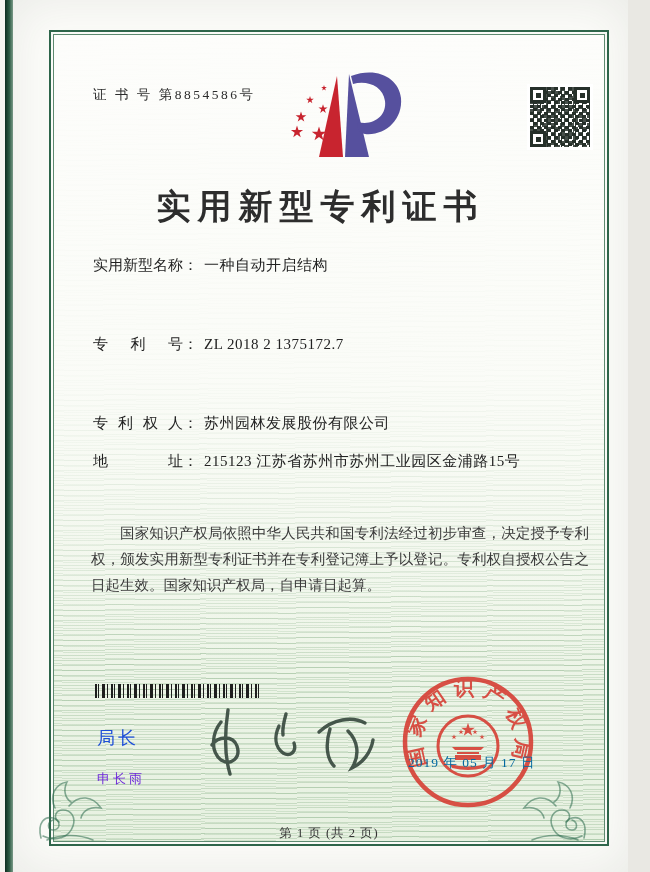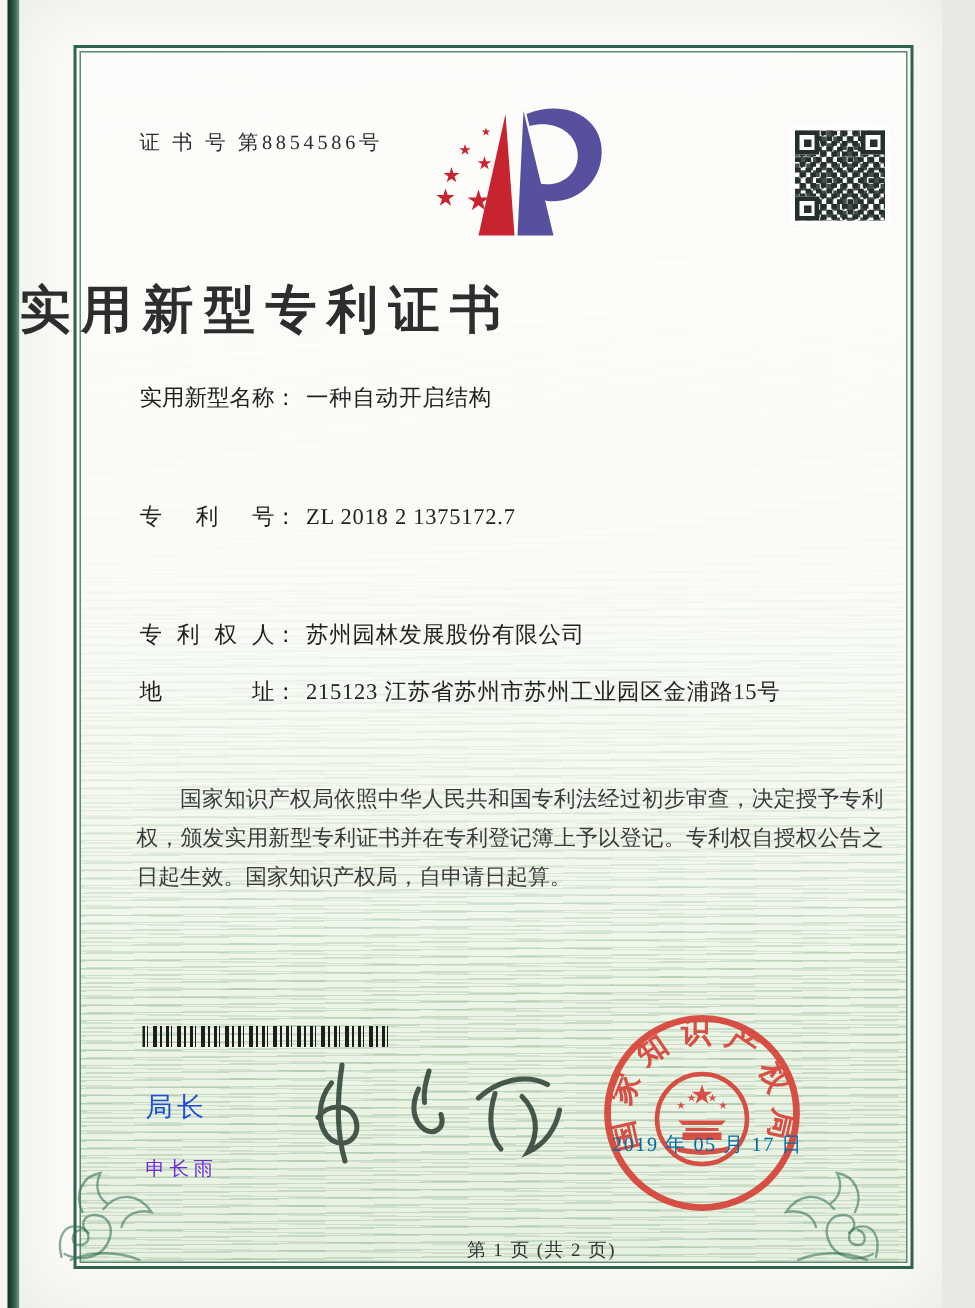--- a/index.html
+++ b/index.html
@@ -14,41 +14,41 @@
   .frame-inner{position:absolute;inset:2px;border:1px solid #5d8a70;}
   .guilloche{position:absolute;inset:3px;
     background:
       linear-gradient(180deg, rgba(253,253,251,.98) 0%, rgba(251,252,248,.92) 42%,
                       rgba(246,249,242,.55) 62%, rgba(242,247,238,0) 78%),
       repeating-linear-gradient(179.4deg, rgba(118,165,118,.30) 0 1px, rgba(118,165,118,0) 1px 5px),
       repeating-linear-gradient(180.8deg, rgba(118,165,118,.22) 0 1px, rgba(118,165,118,0) 1px 6px),
       linear-gradient(180deg,#fcfdfa 0%, #f3f8ee 55%, #e7f1e1 100%);}
   .abs{position:absolute;}
   .certno{left:80px;top:86px;font-size:13.5px;letter-spacing:2.5px;color:#2c2c2c;}
-  .title{left:0;right:0;top:184px;text-align:left;font-size:34px;font-weight:700;
+  .title{left:0;right:0;top:184px;text-align:center;font-size:34px;font-weight:700;
          letter-spacing:7px;color:#2d2d2d;}
   .row{left:80px;height:22px;font-size:15px;color:#222;white-space:nowrap;}
   .lab{display:inline-block;width:90px;text-align:justify;text-align-last:justify;color:#1f1f1f;}
   .colon{display:inline-block;margin-right:6px;}
   .val{letter-spacing:.5px;}
   .grant2{margin-left:34px;}
   .paras{left:78px;top:520px;width:498px;font-size:14.5px;line-height:26px;color:#3a3a3a;
          text-align:justify;font-style:oblique 6deg;}
   .paras p{margin:0;text-indent:2em;}
   .barcode{left:82px;top:684px;width:164px;height:14px;
     background:repeating-linear-gradient(90deg,#1e1e1e 0 2px,rgba(0,0,0,0) 2px 3px,
       #1e1e1e 3px 4px,rgba(0,0,0,0) 4px 7px,#1e1e1e 7px 10px,rgba(0,0,0,0) 10px 12px,
       #1e1e1e 12px 13px,rgba(0,0,0,0) 13px 16px);}
   .director-title{left:84px;top:726px;font-size:18px;letter-spacing:3px;color:#1d4ed8;}
   .director-name{left:84px;top:770px;font-size:13px;letter-spacing:3px;color:#6d28d9;}
   .sig{left:178px;top:702px;}
   .sealwrap{left:385px;top:672px;}
   .sealdate{left:395px;top:754px;font-size:13.5px;letter-spacing:1px;color:#0369a1;}
   .pageno{left:36px;top:825px;width:560px;text-align:center;font-size:12.5px;
-          letter-spacing:1px;color:#333;padding-left:32px;}
+          letter-spacing:1px;color:#333;}
   .qr{left:514px;top:84px;width:66px;height:66px;background:#fff;}
   .qr-pat{position:absolute;inset:3px;
     background:
       repeating-conic-gradient(#26302a 0% 25%, rgba(0,0,0,0) 0% 50%) 0px 0px/7px 7px,
       repeating-conic-gradient(rgba(38,48,42,.85) 0% 25%, rgba(0,0,0,0) 0% 50%) 3px 4px/9px 9px;}
   .finder{position:absolute;width:10px;height:10px;border:3px solid #26302a;background:#fff;}
   .finder::after{content:"";position:absolute;inset:2.5px;background:#26302a;}
   .f-tl{left:3px;top:3px;} .f-tr{right:3px;top:3px;} .f-bl{left:3px;bottom:3px;}
   .logo{left:260px;top:64px;}
   .orn{stroke:#34705294;fill:none;stroke-width:1.6;stroke-linecap:round;}

